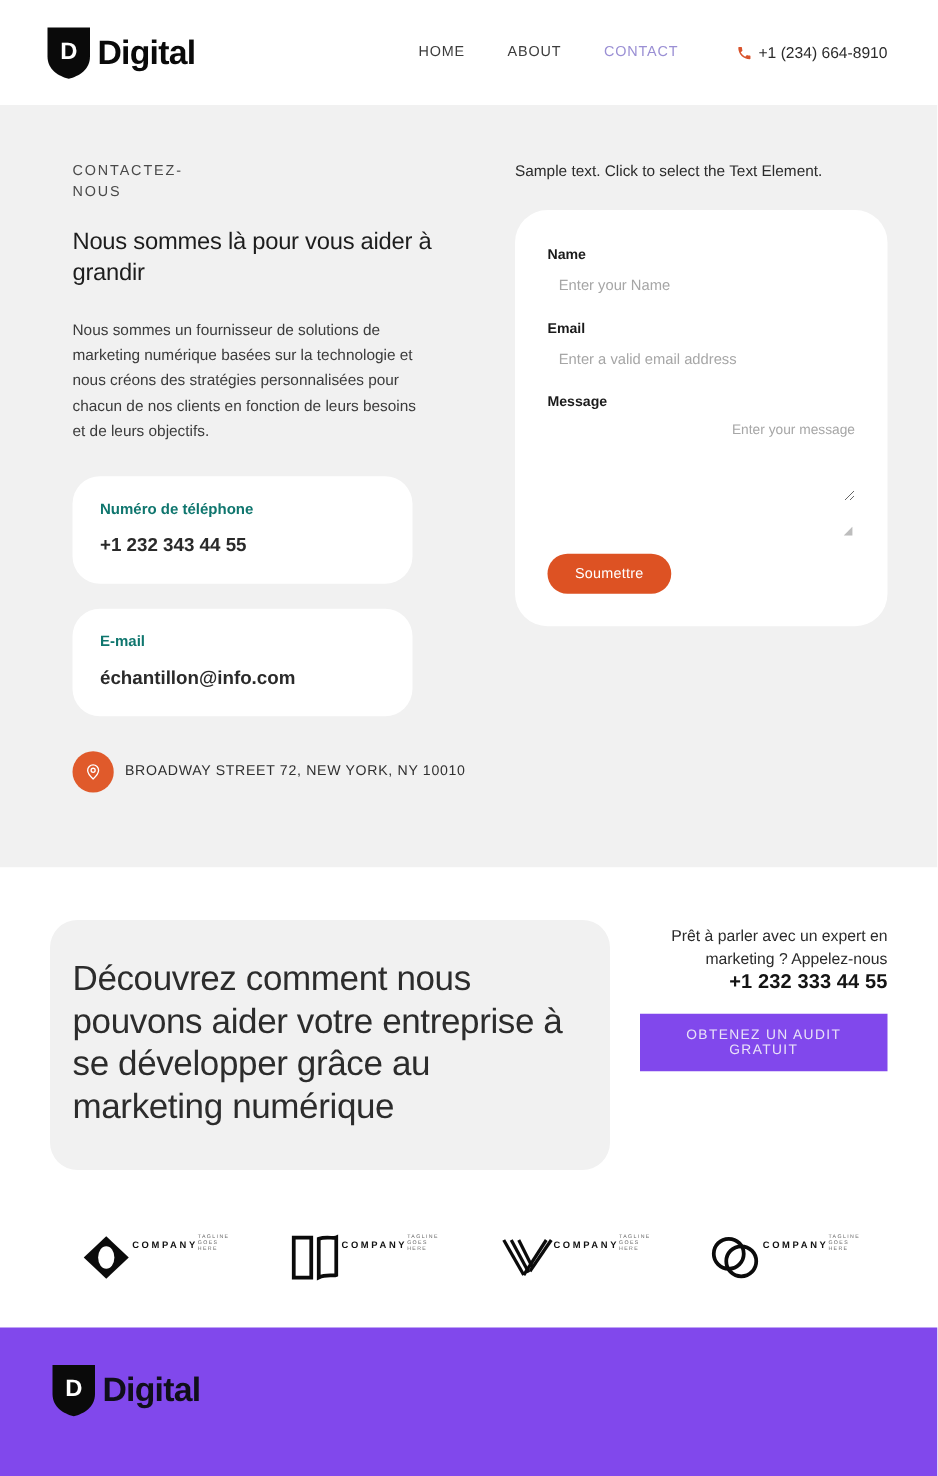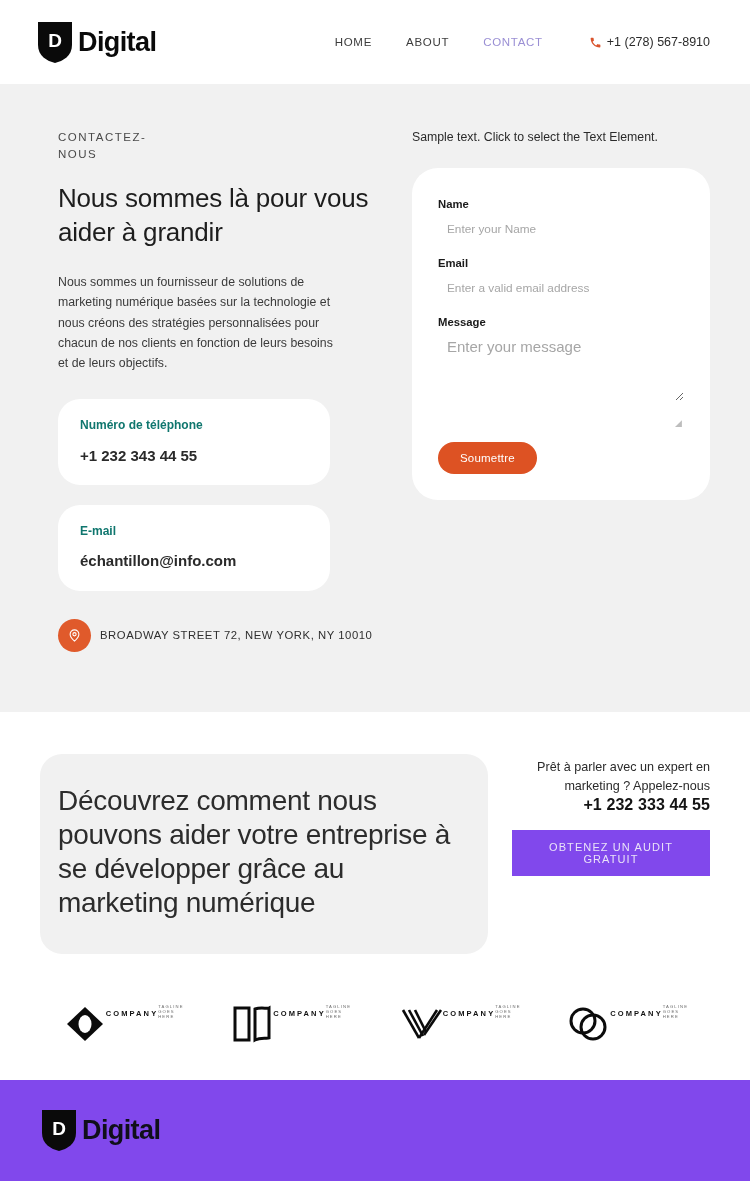--- a/index.html
+++ b/index.html
@@ -67,21 +67,21 @@
   .contact-left { width: 345px; flex: none; }
   .eyebrow {
     font-size: 11.5px;
     letter-spacing: 1.5px;
     color: #4a4a4a;
     line-height: 1.45;
     max-width: 120px;
   }
   .contact-title {
     margin-top: 20px;
-    font-size: 26px;
+    font-size: 19px;
     font-weight: 400;
     line-height: 1.3;
     color: #1d1d1d;
     letter-spacing: -0.2px;
   }
   .contact-desc {
     margin-top: 22px;
     font-size: 12.3px;
     line-height: 1.65;
     color: #3b3b3b;
@@ -162,26 +162,27 @@
     color: #333;
     padding: 0 0 0 9px;
   }
   .field-input::placeholder { color: #a6a6a6; }
   .field-textarea {
     width: 100%;
     border: none;
     outline: none;
     background: transparent;
     font-family: "Liberation Sans", sans-serif;
-    font-size: 15px;
+    font-size: 11px;
     color: #333;
     padding: 0 0 0 9px;
     resize: vertical;
     height: 64px;
     line-height: 1.3;
+    text-align: right;
   }
   .field-textarea::placeholder { color: #a6a6a6; }
   .resize-grip {
     align-self: flex-end;
     color: #bdbdbd;
     font-size: 9px;
     margin: -6px 2px 14px 0;
     line-height: 1;
     user-select: none;
   }
@@ -308,21 +309,21 @@
   <nav class="main-nav">
     <a class="nav-link" href="#">HOME</a>
     <a class="nav-link" href="#">ABOUT</a>
     <a class="nav-link is-active" href="#">CONTACT</a>
     <a class="nav-phone" href="#">
       <span class="phone-ico">
         <svg width="13" height="13" viewBox="0 0 24 24" fill="currentColor" aria-hidden="true">
           <path d="M6.6 10.8c1.4 2.8 3.8 5.1 6.6 6.6l2.2-2.2c.3-.3.7-.4 1-.2 1.2.4 2.4.6 3.6.6.6 0 1 .4 1 1V20c0 .6-.4 1-1 1C10.6 21 3 13.4 3 4c0-.6.4-1 1-1h3.5c.6 0 1 .4 1 1 0 1.3.2 2.5.6 3.6.1.4 0 .8-.2 1.1l-2.3 2.1z"></path>
         </svg>
       </span>
-      <span>+1 (278) 567-8910</span>
+      <span>+1 (234) 664-8910</span>
     </a>
   </nav>
 </header>
 
 <section class="contact-section">
   <div class="contact-left">
     <div class="eyebrow">CONTACTEZ-NOUS</div>
     <h1 class="contact-title">Nous sommes là pour vous aider à grandir</h1>
     <p class="contact-desc">Nous sommes un fournisseur de solutions de marketing numérique basées sur la technologie et nous créons des stratégies personnalisées pour chacun de nos clients en fonction de leurs besoins et de leurs objectifs.</p>
 

